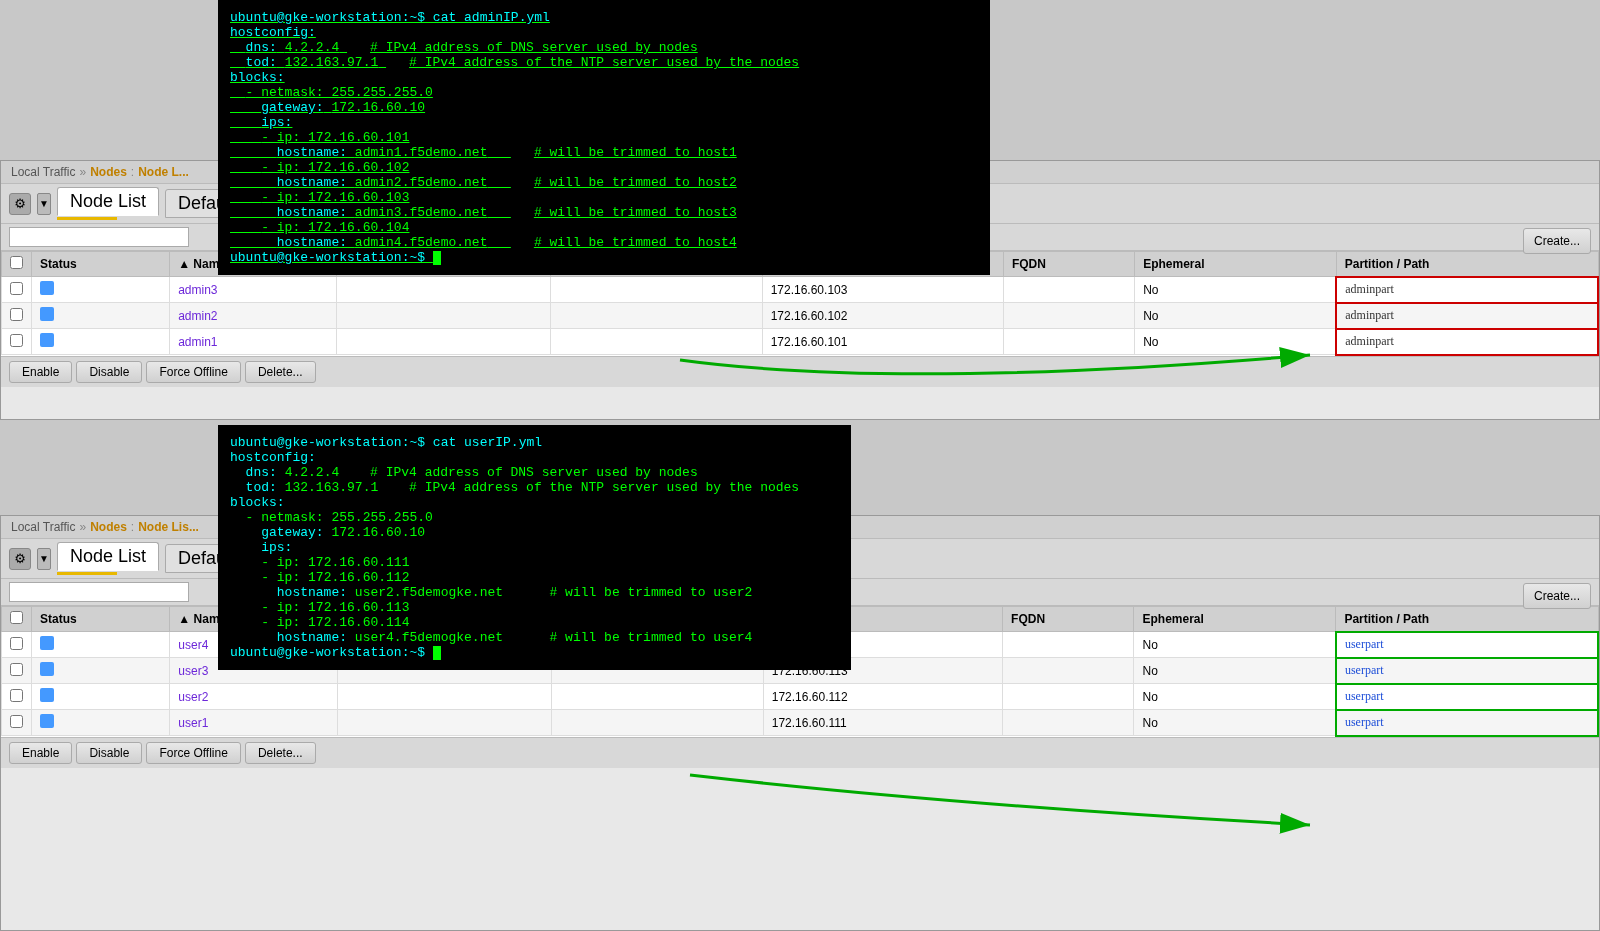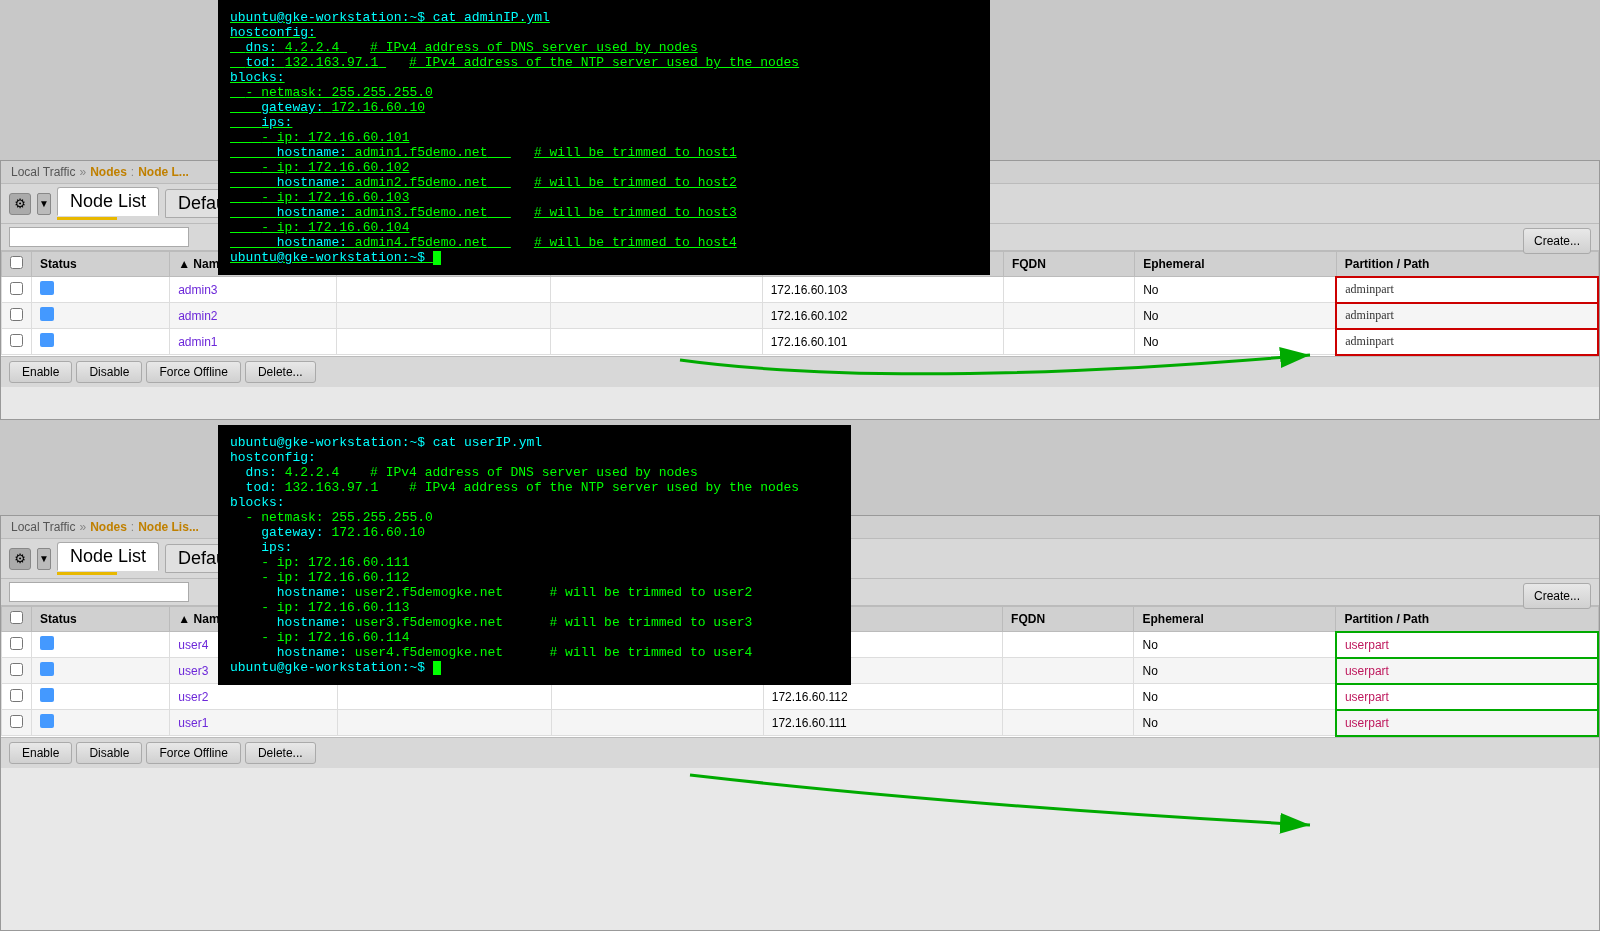--- a/index.html
+++ b/index.html
@@ -186,21 +186,22 @@
 
     
     .partition-cell-red {
       border: 2px solid #cc0000 !important;
       color: #333;
       font-family: Liberation Serif, serif;
     }
     
     .partition-cell-green {
       border: 2px solid #00aa00 !important;
-      color: #be185d;
+      color: #1d4ed8;
+      font-family: Liberation Serif, serif;
     }
 
     
     .arrow-overlay {
       position: absolute;
       z-index: 5;
       pointer-events: none;
     }
   </style>
 </head>
@@ -328,21 +329,20 @@
   <div>&nbsp;&nbsp;<span class="key">dns:</span> <span class="val">4.2.2.4</span>  <span class="comment"># IPv4 address of DNS server used by nodes</span></div>
   <div>&nbsp;&nbsp;<span class="key">tod:</span> <span class="val">132.163.97.1</span>  <span class="comment"># IPv4 address of the NTP server used by the nodes</span></div>
   <div><span class="key">blocks:</span></div>
   <div>&nbsp;&nbsp;<span class="val">- netmask: 255.255.255.0</span></div>
   <div>&nbsp;&nbsp;&nbsp;&nbsp;<span class="key">gateway:</span> <span class="val">172.16.60.10</span></div>
   <div>&nbsp;&nbsp;&nbsp;&nbsp;<span class="key">ips:</span></div>
   <div>&nbsp;&nbsp;&nbsp;&nbsp;<span class="val">- ip: 172.16.60.111</span></div>
   <div>&nbsp;&nbsp;&nbsp;&nbsp;<span class="val">- ip: 172.16.60.112</span></div>
   <div>&nbsp;&nbsp;&nbsp;&nbsp;&nbsp;&nbsp;<span class="key">hostname:</span> <span class="val">user2.f5demogke.net</span>&nbsp;&nbsp;&nbsp;<span class="comment"># will be trimmed to user2</span></div>
   <div>&nbsp;&nbsp;&nbsp;&nbsp;<span class="val">- ip: 172.16.60.113</span></div>
-  <div>&nbsp;&nbsp;&nbsp;&nbsp;&nbsp;&nbsp;<span class="key">hostname:</span> <span class="val">user3.f5demogke.net</span>&nbsp;&nbsp;&nbsp;<span class="comment"># will be trimmed to user3</span></div>
   <div>&nbsp;&nbsp;&nbsp;&nbsp;<span class="val">- ip: 172.16.60.114</span></div>
   <div>&nbsp;&nbsp;&nbsp;&nbsp;&nbsp;&nbsp;<span class="key">hostname:</span> <span class="val">user4.f5demogke.net</span>&nbsp;&nbsp;&nbsp;<span class="comment"># will be trimmed to user4</span></div>
   <div><span class="prompt">ubuntu@gke-workstation:~$ </span><span class="terminal-cursor"></span></div>
 </div>
 
 <div class="panel" style="top:515px; left:0; right:0; height:416px; z-index:2;">
 
   <div class="breadcrumb-bar">
     <span>Local Traffic</span>
     <span class="bc-sep">»</span>

